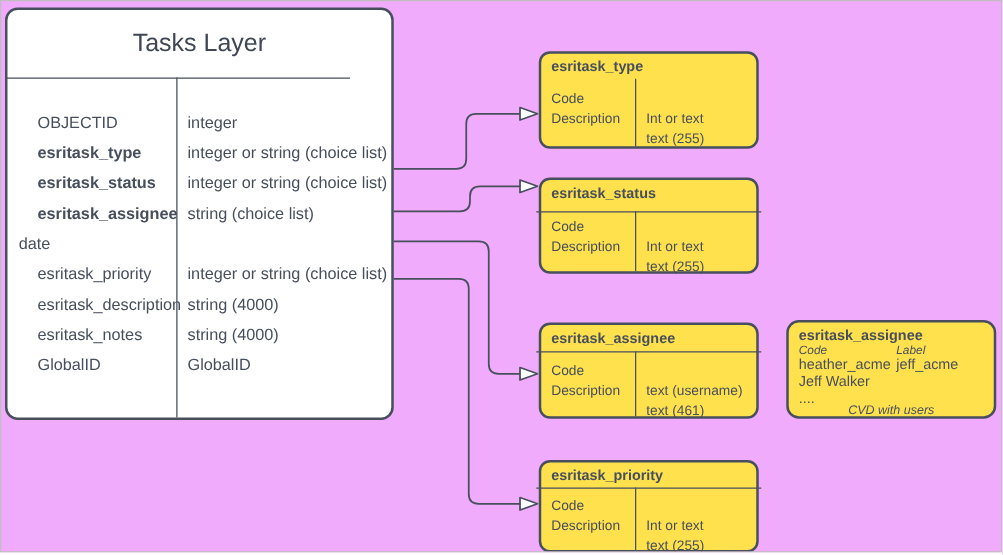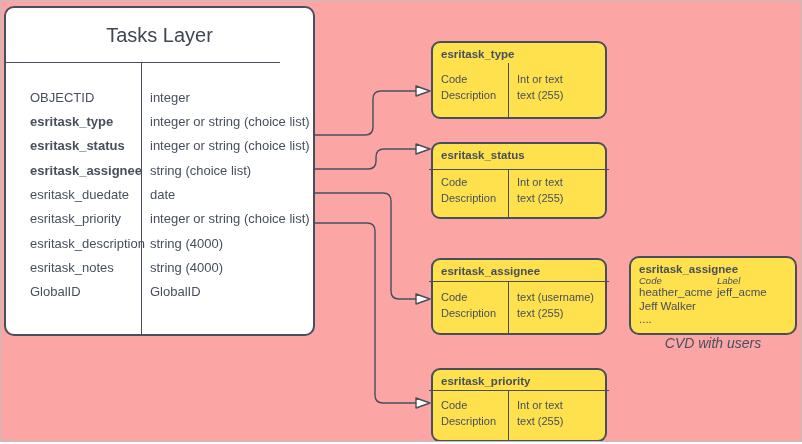--- a/index.html
+++ b/index.html
@@ -1,17 +1,17 @@
 <!DOCTYPE html>
 <html><head>
 <meta charset="utf-8">
 <style>
   html,body{margin:0;padding:0;background:#fff;}
   body{font-family:"Liberation Sans", sans-serif;color:#474f5d;}
-  .frame{position:relative;width:800px;height:440px;border:1px solid #bfbfbf;background:#fca5a5;overflow:hidden;margin:0;}
+  .frame{position:relative;width:800px;height:440px;border:1px solid #bfbfbf;background:#f0abfc;overflow:hidden;margin:0;}
 
   
   .main-table{position:absolute;left:3px;top:5px;width:311px;height:330px;
     border:2px solid #474f5d;border-radius:10px;background:#fff;box-sizing:border-box;}
   .mt-title{height:54px;display:flex;align-items:center;justify-content:center;
     font-size:20px;color:#3f4654;}
   .mt-title-divider{position:absolute;left:-1px;top:54px;width:275px;border-top:1.5px solid #474f5d;}
   .mt-vdivider{position:absolute;left:135px;top:54px;bottom:0;border-left:1.5px solid #474f5d;}
   .mt-body{position:absolute;left:0;right:0;top:54px;padding-top:23px;}
   .trow{height:24.35px;display:flex;align-items:center;font-size:13px;}
@@ -20,32 +20,32 @@
   .trow.bold .fname{font-weight:bold;}
 
   
   .ybox{position:absolute;left:430px;width:176px;background:#ffe14d;
     border:2px solid #474f5d;border-radius:9px;box-sizing:border-box;}
   .ybox .ytitle{padding:5px 8px 0 8px;font-size:11.5px;font-weight:bold;}
   .ybox .hline{position:absolute;left:-4px;right:-4px;border-top:1.4px solid #474f5d;}
   .ybox .vline{position:absolute;left:75px;bottom:0;border-left:1.4px solid #474f5d;}
   .ybox .ybody{position:absolute;left:0;right:0;display:flex;font-size:11px;line-height:15.5px;}
   .ybox .ycell-l{width:75px;padding-left:8px;box-sizing:border-box;flex:none;white-space:pre-line;}
-  .ybox .ycell-r{padding-left:9px;white-space:pre-line;}
+  .ybox .ycell-r{padding-left:9px;white-space:pre-line;margin-top:16px;}
 
   
   .cvd-box{position:absolute;left:628px;top:255px;width:168px;height:79px;background:#ffe14d;
     border:2px solid #474f5d;border-radius:10px;box-sizing:border-box;padding:5px 8px;}
   .cvd-title{font-size:11.5px;font-weight:bold;}
   .cvd-grid{display:grid;grid-template-columns:78px auto;}
   .cvd-head{font-size:9.5px;font-style:italic;}
   .cvd-val{font-size:11.5px;line-height:13.5px;}
   .cvd-ellipsis{font-size:11.5px;line-height:12px;}
-  .cvd-caption{position:absolute;left:628px;top:334px;width:168px;text-align:center;
-    font-size:14px;font-style:italic;color:#474f5d;}
+  .cvd-caption{position:absolute;left:628px;top:322px;width:168px;text-align:center;
+    font-size:10px;font-style:italic;color:#474f5d;}
 
   .connectors{position:absolute;left:0;top:0;width:800px;height:440px;pointer-events:none;}
 </style>
 </head>
 <body>
 
 <div class="frame">
 
   <svg class="connectors" viewBox="0 0 800 440" xmlns="http://www.w3.org/2000/svg">
     <g fill="none" stroke="#474f5d" stroke-width="1.4">
@@ -77,21 +77,20 @@
         </div>
       <div class="trow bold">
           <span class="fname">esritask_status</span>
           <span class="fval">integer or string (choice list)</span>
         </div>
       <div class="trow bold">
           <span class="fname">esritask_assignee</span>
           <span class="fval">string (choice list)</span>
         </div>
       <div class="trow">
-          <span class="fname">esritask_duedate</span>
           <span class="fval">date</span>
         </div>
       <div class="trow">
           <span class="fname">esritask_priority</span>
           <span class="fval">integer or string (choice list)</span>
         </div>
       <div class="trow">
           <span class="fname">esritask_description</span>
           <span class="fval">string (4000)</span>
         </div>
@@ -130,21 +129,21 @@
   </div>
 
   <div class="ybox" style="top:257px;height:77px;">
     <div class="ytitle">esritask_assignee</div>
     <div class="hline" style="top:21px;"></div>
     <div class="vline" style="top:21px;"></div>
     <div class="ybody" style="top:30px;">
       <div class="ycell-l">Code
 Description</div>
       <div class="ycell-r">text  (username)
-text (255)</div>
+text (461)</div>
     </div>
   </div>
 
   <div class="ybox" style="top:367px;height:74px;">
     <div class="ytitle">esritask_priority</div>
     <div class="hline" style="top:20px;"></div>
     <div class="vline" style="top:20px;"></div>
     <div class="ybody" style="top:28px;">
       <div class="ycell-l">Code
 Description</div>

